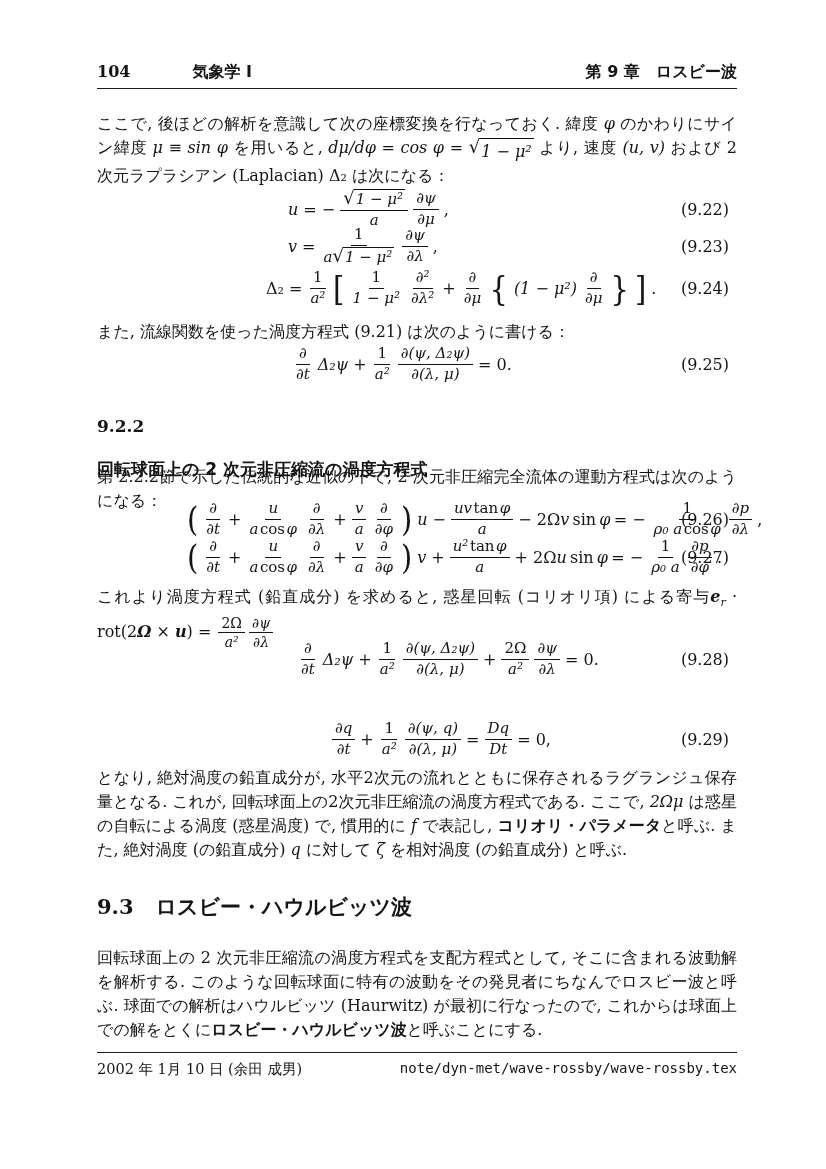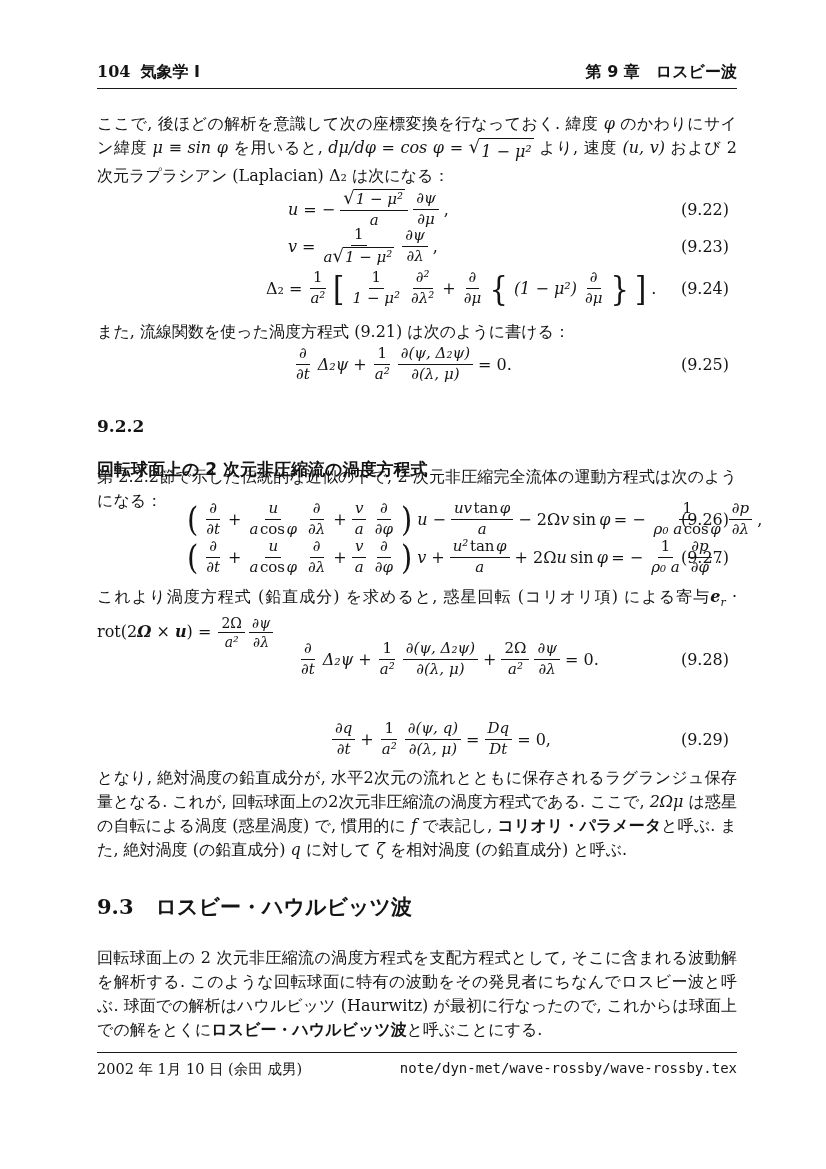--- a/index.html
+++ b/index.html
@@ -6,22 +6,22 @@
   .page {
     position:relative; width:826px; height:1169px; background:#ffffff;
     font-family:"DejaVu Serif","Liberation Serif",serif; color:#141414;
     overflow:hidden;
   }
   .abs { position:absolute; left:97px; width:640px; }
 
   
   .header { top:62px; display:flex; justify-content:space-between; align-items:flex-end;
             border-bottom:1.5px solid #1a1a1a; padding-bottom:5px; font-size:16px; font-weight:bold; }
-  .hleft { display:flex; gap:10px; }
-  .gothic { font-family:"DejaVu Sans","Liberation Sans",sans-serif; }
+  .hleft { display:flex; gap:22px; }
+  .gothic { font-family:"DejaVu Sans","Liberation Sans",sans-serif;margin-left:40px; }
   .footer { top:1052px; border-top:1.5px solid #1a1a1a; padding-top:7px;
             display:flex; justify-content:space-between; font-size:14.5px;gap:32px; }
   .mono { font-family:"DejaVu Sans Mono","Liberation Mono",monospace; font-size:14px; }
 
   
   .para { font-size:16px; line-height:24px; text-align:justify; margin:0; }
   .mi  { font-style:italic; }
   .mbi { font-style:italic; font-weight:bold; }
   .bold-g { font-family:"DejaVu Sans","Liberation Sans",sans-serif; font-weight:bold; }
 

